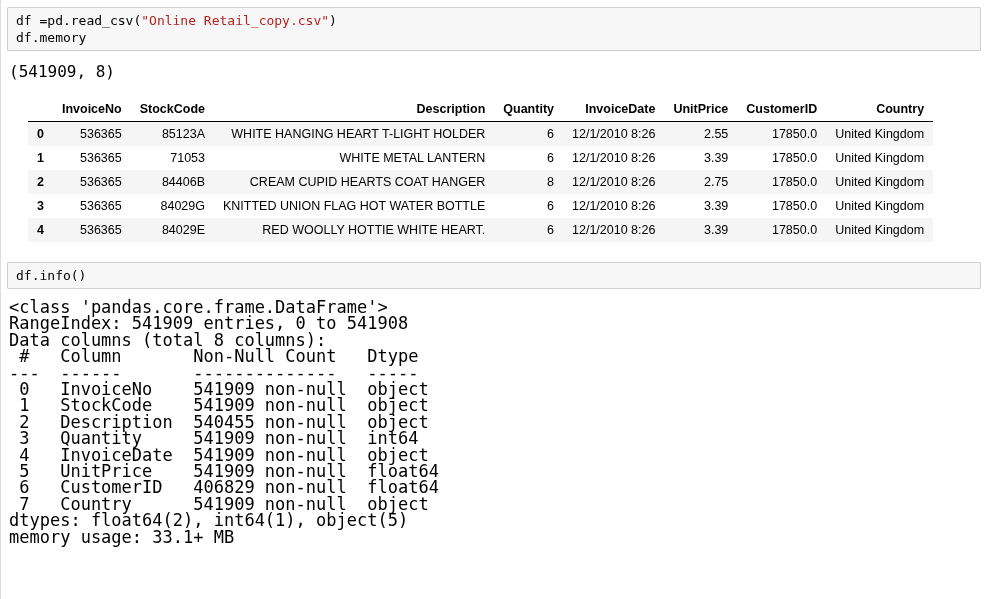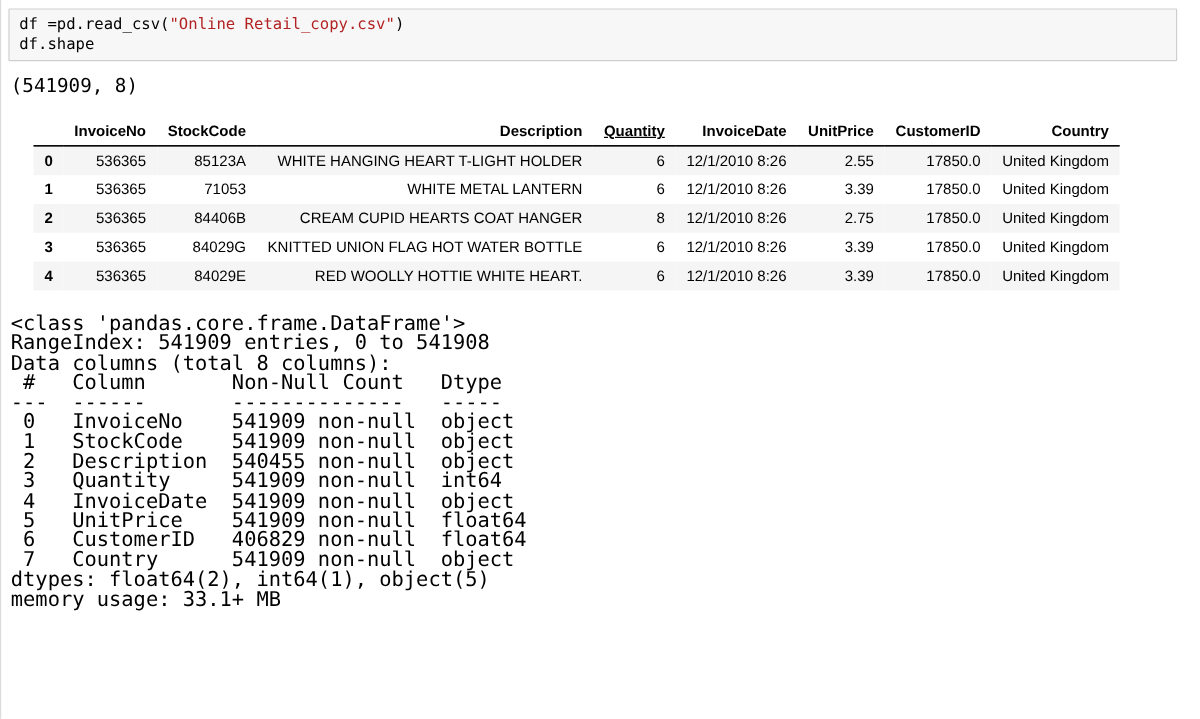--- a/index.html
+++ b/index.html
@@ -51,42 +51,42 @@
     vertical-align: middle;
     border: none;
   }
   .dataframe thead th { font-weight: bold; }
   .dataframe tbody th { font-weight: bold; text-align: left; }
   .dataframe tbody tr:nth-child(odd) { background: #f5f5f5; }
   .dataframe th:nth-child(1) { min-width: 24px; }
   .dataframe th:nth-child(2) { min-width: 62px; }
   .dataframe th:nth-child(3) { min-width: 58px; margin-top: 31px; }
   .dataframe th:nth-child(4) { min-width: 230px; }
-  .dataframe th:nth-child(5) { min-width: 44px; text-decoration: underline; }
+  .dataframe th:nth-child(5) { min-width: 44px; }
   .dataframe th:nth-child(6) { min-width: 86px; }
   .dataframe th:nth-child(7) { min-width: 44px; }
   .dataframe th:nth-child(8) { min-width: 64px; }
   .dataframe th:nth-child(9) { min-width: 80px; }
 
   .info-pre {
     font-family: "DejaVu Sans Mono", "Liberation Mono", monospace;
     font-size: 17px;
     line-height: 16.4px;
     margin: 10px 0 0 2px;
     white-space: pre;
   }
 </style>
 </head>
 <body>
 
 <div class="nb">
 
   <div class="code-cell">
     <pre class="code"><span>df =pd.read_csv(</span><span class="str">"Online Retail_copy.csv"</span><span>)</span>
-<span>df.shape</span></pre>
+<span>df.memory</span></pre>
   </div>
 
   <div class="out-text">(541909, 8)</div>
 
 
   <div>
     <table class="dataframe">
       <thead>
         <tr id="df-head-row">
             <th></th>
@@ -153,20 +153,23 @@
             <td>6</td>
             <td>12/1/2010 8:26</td>
             <td>3.39</td>
             <td>17850.0</td>
             <td>United Kingdom</td>
           </tr>
         </tbody>
     </table>
   </div>
 
+  <div class="code-cell">
+    <pre class="code">df.info()</pre>
+  </div>
 
   <pre class="info-pre">&lt;class 'pandas.core.frame.DataFrame'&gt;
 RangeIndex: 541909 entries, 0 to 541908
 Data columns (total 8 columns):
  #   Column       Non-Null Count   Dtype  
 ---  ------       --------------   -----  
  0   InvoiceNo    541909 non-null  object 
  1   StockCode    541909 non-null  object 
  2   Description  540455 non-null  object 
  3   Quantity     541909 non-null  int64  

